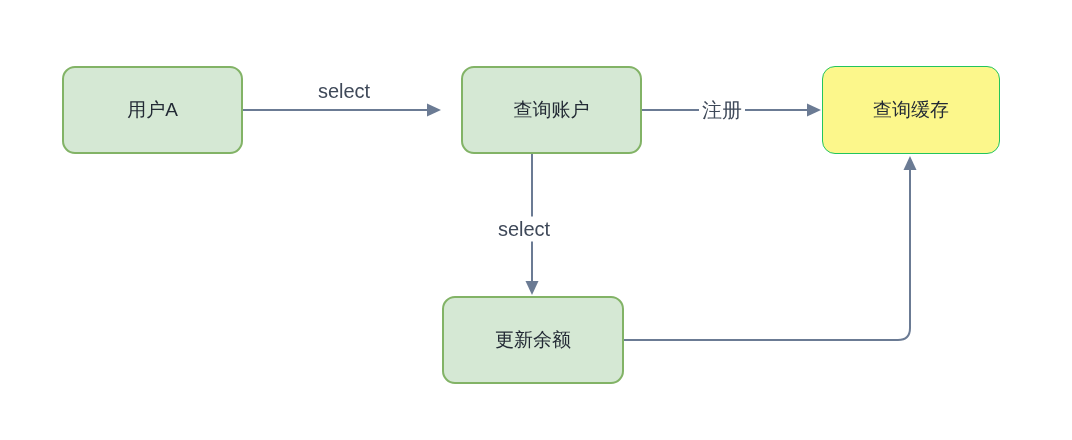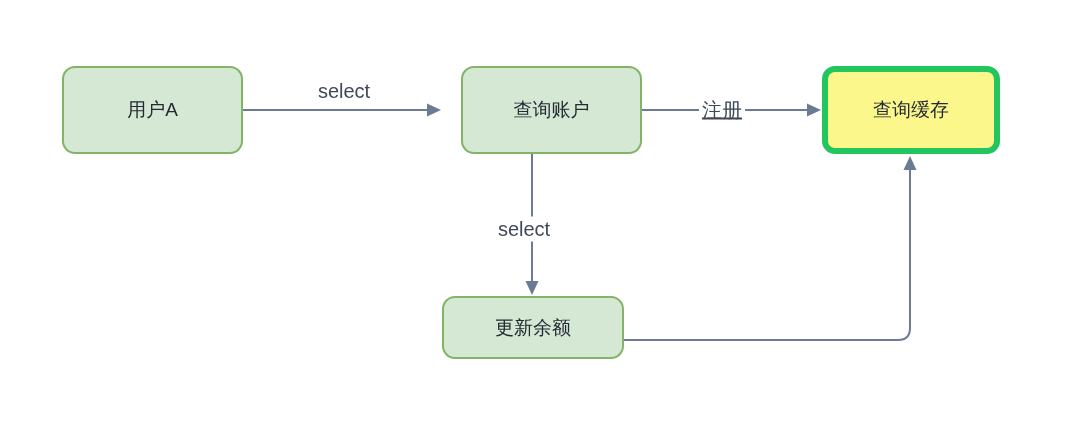--- a/index.html
+++ b/index.html
@@ -41,37 +41,37 @@
     font-size: 19px;
     color: #232a35;
     text-align: center;
   }
   .node-green {
     background: #d5e8d4;
     border: 2px solid #82b366;
   }
   .node-yellow {
     background: #fcf78b;
-    border: 6px solid #22c55e;
+    border: 1px solid #22c55e;
   }
   .node-user-a        { left: 62px;  top: 66px;  width: 181px; height: 88px; }
   .node-query-account { left: 442px; top: 66px;  width: 181px; height: 88px; margin-left: 19px; }
   .node-query-cache   { left: 822px; top: 66px;  width: 178px; height: 88px; }
-  .node-update-balance{ left: 442px; top: 296px; width: 182px; height: 63px; }
+  .node-update-balance{ left: 442px; top: 296px; width: 182px; height: 88px; }
   .edge-label {
     position: absolute;
     transform: translate(-50%, -50%);
     background: #ffffff;
     padding: 1px 3px;
     font-size: 20px;
     color: #3f4959;
     white-space: nowrap;
   }
   .edge-label-select    { left: 344px; top: 91px;  }
-  .edge-label-register  { left: 722px; top: 110px; text-decoration: underline; }
+  .edge-label-register  { left: 722px; top: 110px; }
   .edge-label-update    { left: 524px; top: 229px; }
   .edge-label-update-qc { left: 920px; top: 254px; }
 </style>
 </head>
 <body>
 
 <div class="canvas">
 
   <svg class="edge-layer" width="1072" height="440" viewBox="0 0 1072 440" xmlns="http://www.w3.org/2000/svg">
 

